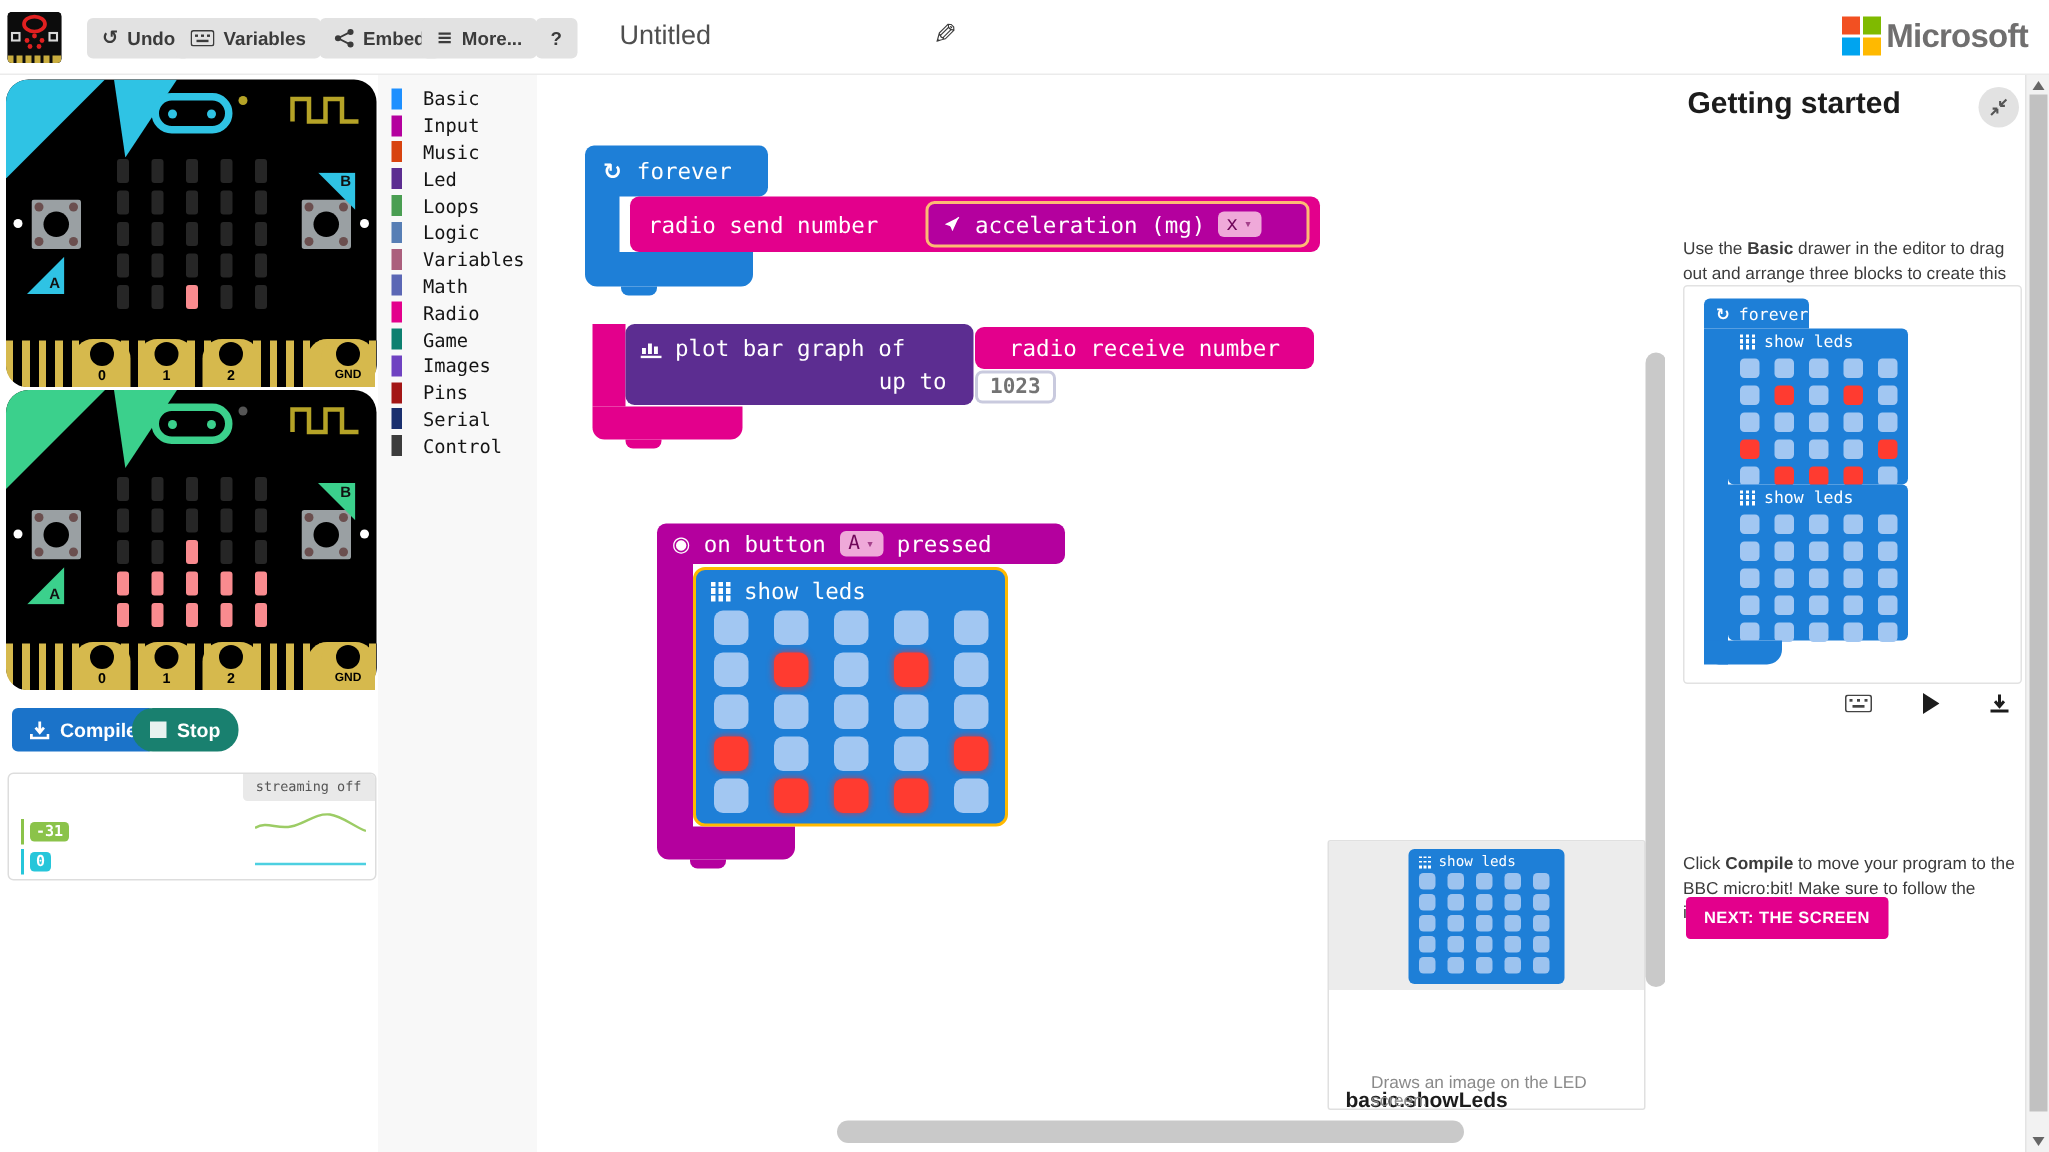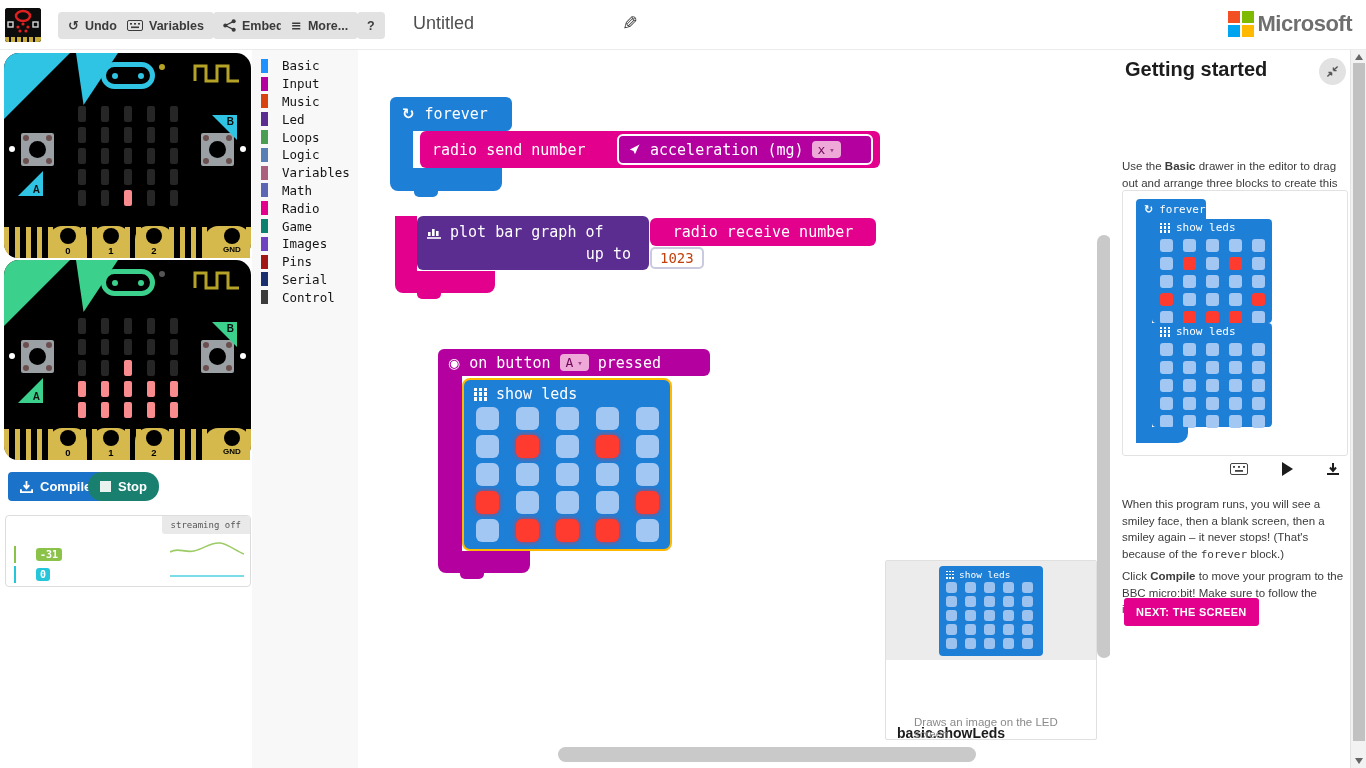--- a/index.html
+++ b/index.html
@@ -48,40 +48,40 @@
 
   .sim-btn { position:absolute; height:29px; border-radius:4px; color:#fff; font-weight:bold; font-size:13px; display:flex; align-items:center; gap:7px; padding:0 12px; cursor:pointer; }
   .btn-compile { left:8px; top:472px; background:var(--compile); }
   .btn-stop { left:88px; top:472px; background:var(--stop);border-radius:14px; }
   .stop-square { width:11px; height:11px; background:#e8f2ef; }
 
   .stream { position:absolute; left:5px; top:515px; width:246px; height:72px; border:1px solid #ddd; border-radius:4px; background:#fff; }
   .stream-badge { position:absolute; right:0; top:0; background:#e9e9e9; font-family:"DejaVu Sans Mono", monospace; font-size:9px; color:#555; padding:4px 9px; border-radius:0 3px 0 3px; }
   .vb { position:absolute; left:8px; display:flex; align-items:center; }
   .vb .tick { width:2px; height:17px; }
-  .vb .vlab { margin-left:20px; font-family:"DejaVu Sans Mono", monospace; font-size:10px; font-weight:bold; color:#fff; padding:1px 4px; border-radius:3px; }
+  .vb .vlab { margin-left:4px; font-family:"DejaVu Sans Mono", monospace; font-size:10px; font-weight:bold; color:#fff; padding:1px 4px; border-radius:3px; }
   .vb1 { top:30px; } .vb2 { top:50px; }
   .stream svg { position:absolute; right:6px; top:24px; }
 
   
   .cats { position:absolute; left:252px; top:50px; width:106px; height:718px; background:#f8f8f8; padding-top:7px; }
   .cat { display:flex; align-items:center; height:17.8px; padding-left:9px; cursor:pointer; }
   .cat-bar { width:7px; height:14px; margin-right:14px; flex:none; }
   .cat-lab { font-family:"DejaVu Sans Mono", monospace; font-size:12.5px; color:#141414; white-space:nowrap; }
 
   
   .ws { position:absolute; left:358px; top:50px; width:752px; height:718px; background:#fff; overflow:hidden; }
   .blk { position:absolute; color:#fff; font-family:"DejaVu Sans Mono", monospace; font-size:15px; display:flex; align-items:center; cursor:pointer; }
   .c-basic { background:var(--basic); } .c-radio { background:var(--radio); }
   .c-input { background:var(--input); } .c-led { background:var(--led); }
   .pill { background:#efa9d9; color:#70075a; border-radius:4px; font-size:13px; padding:1px 6px; display:flex; align-items:center; gap:4px; cursor:pointer; }
   .pill .dd { font-size:9px; color:#a4418b; }
   .blk-ic { font-family:"DejaVu Sans", sans-serif; font-weight:bold; }
   .numslot { background:#c9cade; border-radius:5px; padding:2px; display:flex; }
-  .numslot b { background:#fff; border-radius:3px; color:#c2410c; font-weight:normal; font-size:14px; padding:0 8px; line-height:18px; }
+  .numslot b { background:#fff; border-radius:3px; color:#737373; font-weight:bold; font-size:14px; padding:0 8px; line-height:18px; }
 
   
   .grid-blk { display:grid; grid-template-columns:repeat(5,23px); gap:5px 17px; padding:4px 12px 6px; }
   .grid-blk .cell { width:23px; height:23px; border-radius:6px; background:#a2c7f2; cursor:pointer; }
   .grid-blk .cell.on { background:#ff3b30; box-shadow:0 0 5px rgba(255,40,40,.8); }
   .grid-mini { display:grid; grid-template-columns:repeat(5,13px); gap:5px 10px; padding:3px 8px; }
   .grid-mini .cell { width:13px; height:13px; border-radius:3px; background:#a2c7f2; }
   .grid-mini .cell.on { background:#ff3b30; }
   .grid-tiny { display:grid; grid-template-columns:repeat(5,11px); gap:3px 8px; padding:2px 7px; }
   .grid-tiny .cell { width:11px; height:11px; border-radius:3px; background:#9cc3ef; }
@@ -454,21 +454,21 @@
     <div class="blk c-basic" style="left:32px; top:47px; width:122px; height:34px; border-radius:6px 6px 6px 0; padding-left:12px; gap:10px;">
       <span class="blk-ic">↻</span>
       <span>forever</span>
     </div>
     <div class="blk c-basic" style="left:32px; top:80px; width:23px; height:39px;"></div>
     <div class="blk c-basic" style="left:32px; top:118px; width:112px; height:23px; border-radius:0 0 8 8px; border-radius:0 0 8px 8px;"></div>
     <div class="blk c-basic" style="left:56px; top:141px; width:24px; height:6px; border-radius:0 0 5px 5px;"></div>
 
     <div class="blk c-radio" style="left:62px; top:81px; width:460px; height:37px; border-radius:6px; padding-left:12px;">
       <span>radio send number</span>
-      <div class="blk c-input" style="position:absolute; left:197px; top:3px; width:256px; height:31px; border-radius:6px; border:2px solid #ffffff; padding:0 8px; gap:8px;">
+      <div class="blk c-input" style="position:absolute; left:197px; top:3px; width:256px; height:31px; border-radius:6px; border:2px solid #fdba74; padding:0 8px; gap:8px;">
         <svg width="15" height="15" viewBox="0 0 16 16">
           <path d="M13,3 L3,8 L7,9.5 L8.5,13 Z" fill="#fff"></path>
           <path d="M7,9.5 L13,3" stroke="#fff" stroke-width="1"></path>
         </svg>
         <span>acceleration (mg)</span>
         <span class="pill">
           <span>x</span>
           <span class="dd">▾</span>
         </span>
       </div>
@@ -731,23 +731,20 @@
           </svg>
       </span>
       <span>
         <svg width="14" height="14" viewBox="0 0 14 14">
             <path d="M7,1 V8 M4,5.5 L7,9 L10,5.5" stroke="#1c1c1c" stroke-width="2" fill="none"></path>
             <rect x="1" y="11" width="12" height="2" fill="#1c1c1c"></rect>
           </svg>
       </span>
     </div>
 
-    <div class="gs-p gs-p2">
-      <span>When this program runs, you will see a smiley face, then a blank screen, then a smiley again – it never stops! (That's because of the </span><span class="mono-inline">forever</span><span> block.)</span>
-    </div>
     <div class="gs-p gs-p3">
       <span>Click </span><b>Compile</b><span> to move your program to the BBC micro:bit! Make sure to follow the instructions.</span>
     </div>
     <div class="next-btn">NEXT: THE SCREEN</div>
   </div>
 
   <div class="vscroll"></div>
   <div class="hscroll"></div>
   <div class="bsb">
     <div class="bsb-arrow bsb-up"></div>

